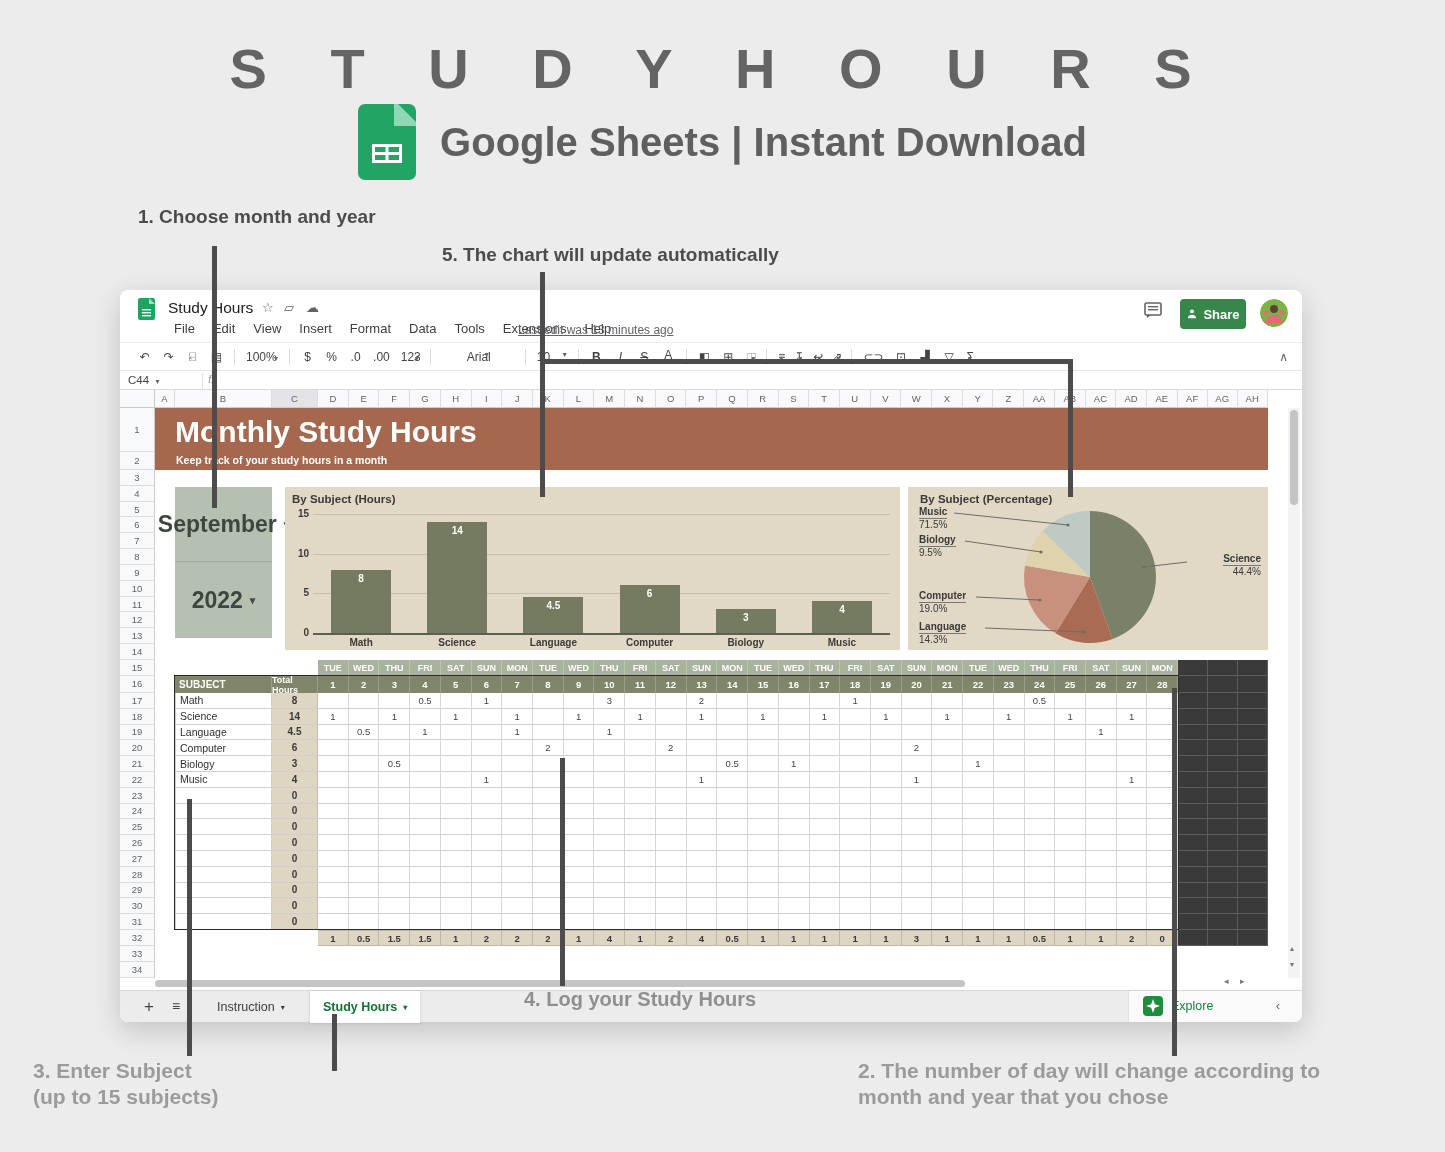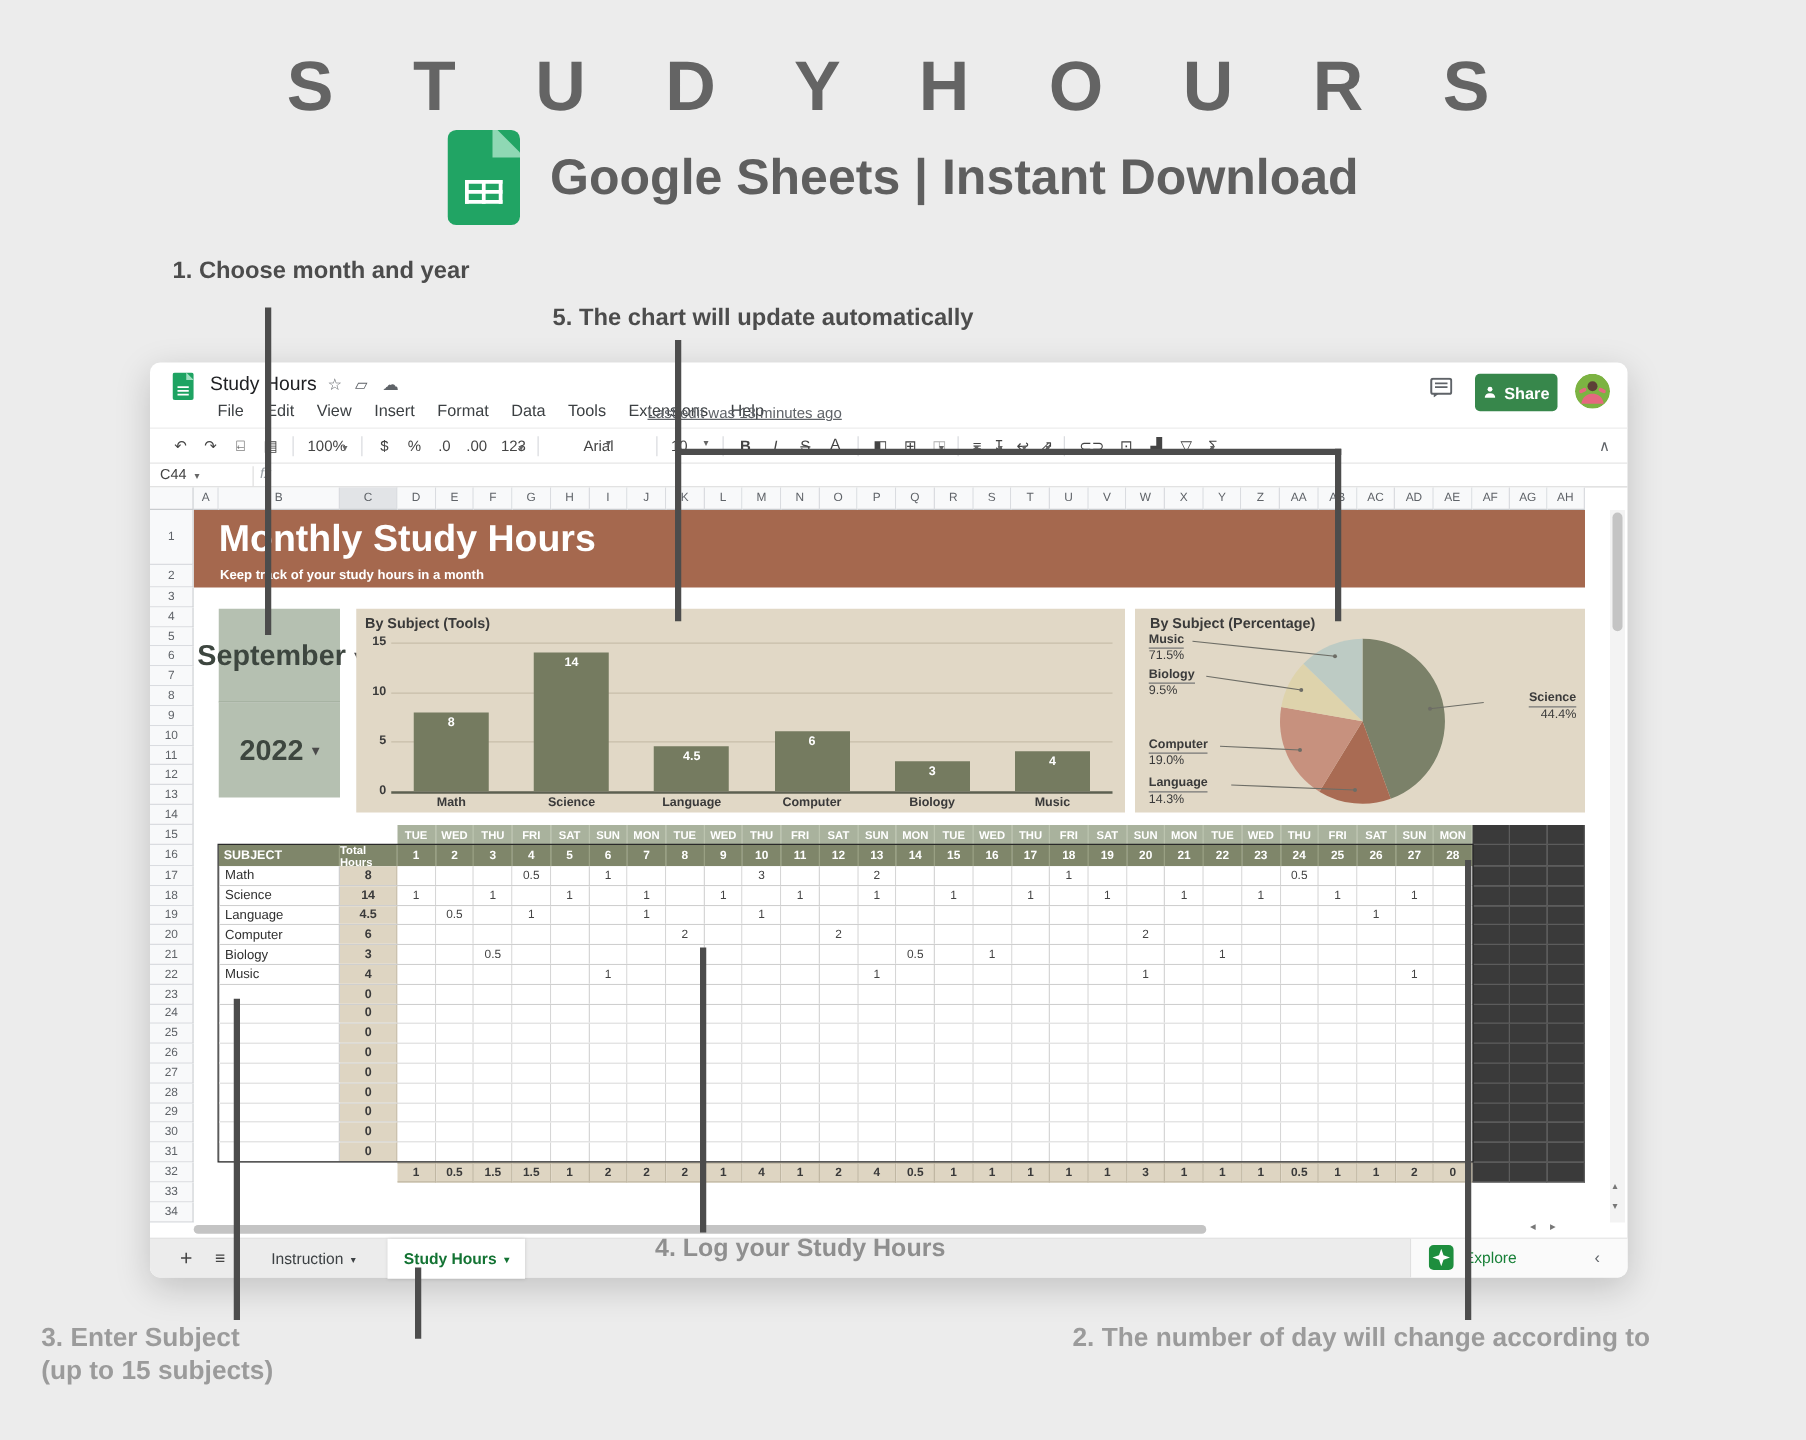--- a/index.html
+++ b/index.html
@@ -97,20 +97,21 @@
 <div class="ann dark" style="left:442px; top:244px;">5. The chart will update automatically</div>
 <div class="ann light" style="left:524px; top:986px; font-size:20px; color:#8f8f8f;">4. Log your Study Hours</div>
 <div class="ann light" style="left:33px; top:1058px;">
   <div>3. Enter Subject</div>
   <div>(up to 15 subjects)</div>
 </div>
 <div class="ann light" style="left:291px; top:1073px;">
 </div>
 <div class="ann light" style="left:858px; top:1058px;">
   <div>2. The number of day will change according to</div>
+  <div>month and year that you chose</div>
 </div>
 
 <div class="ann-line" style="left:212px; top:246px; width:5px; height:262px;"></div>
 <div class="ann-line" style="left:540px; top:272px; width:5px; height:225px;"></div>
 <div class="ann-line" style="left:540px; top:359px; width:533px; height:5px;"></div>
 <div class="ann-line" style="left:1068px; top:359px; width:5px; height:138px;"></div>
 <div class="ann-line" style="left:560px; top:758px; width:5px; height:228px;"></div>
 <div class="ann-line" style="left:187px; top:799px; width:5px; height:257px;"></div>
 <div class="ann-line" style="left:332px; top:1014px; width:5px; height:57px;"></div>
 <div class="ann-line" style="left:1172px; top:688px; width:5px; height:368px;"></div>
@@ -303,21 +304,21 @@
     <div class="selcell" style="top:79px; height:75px; font-size:23px; border-bottom:1px solid #a3ae9f;">
       <span>September</span>
         <span class="car">▾</span>
     </div>
     <div class="selcell" style="top:154px; height:76px; font-size:23px;">
       <span>2022</span>
         <span class="car">▾</span>
     </div>
 
     <div class="panel" style="left:130px; width:615px;" id="barPanel">
-      <div class="panel-title">By Subject (Tools)</div>
+      <div class="panel-title">By Subject (Hours)</div>
     <div style="position: absolute; left: 28px; top: 27px; width: 577px; height: 1px; background: rgb(199, 189, 169);"></div>
         <div style="position: absolute; left: 2px; top: 21px; width: 22px; text-align: right; font-size: 10px; font-weight: bold; color: rgb(58, 58, 58);">15</div>
         <div style="position: absolute; left: 28px; top: 66.6667px; width: 577px; height: 1px; background: rgb(199, 189, 169);"></div>
         <div style="position: absolute; left: 2px; top: 60.6667px; width: 22px; text-align: right; font-size: 10px; font-weight: bold; color: rgb(58, 58, 58);">10</div>
         <div style="position: absolute; left: 28px; top: 106.333px; width: 577px; height: 1px; background: rgb(199, 189, 169);"></div>
         <div style="position: absolute; left: 2px; top: 100.333px; width: 22px; text-align: right; font-size: 10px; font-weight: bold; color: rgb(58, 58, 58);">5</div>
         <div style="position: absolute; left: 28px; top: 146px; width: 577px; height: 2px; background: rgb(93, 96, 81);"></div>
         <div style="position: absolute; left: 2px; top: 140px; width: 22px; text-align: right; font-size: 10px; font-weight: bold; color: rgb(58, 58, 58);">0</div>
         <div style="position: absolute; left: 46.0833px; top: 82.5333px; width: 60px; height: 63.4667px; background: rgb(117, 123, 96);"></div>
         <div style="position: absolute; left: 46.0833px; top: 85.5333px; width: 60px; text-align: center; font-size: 10px; font-weight: bold; color: rgb(255, 255, 255);">8</div>

